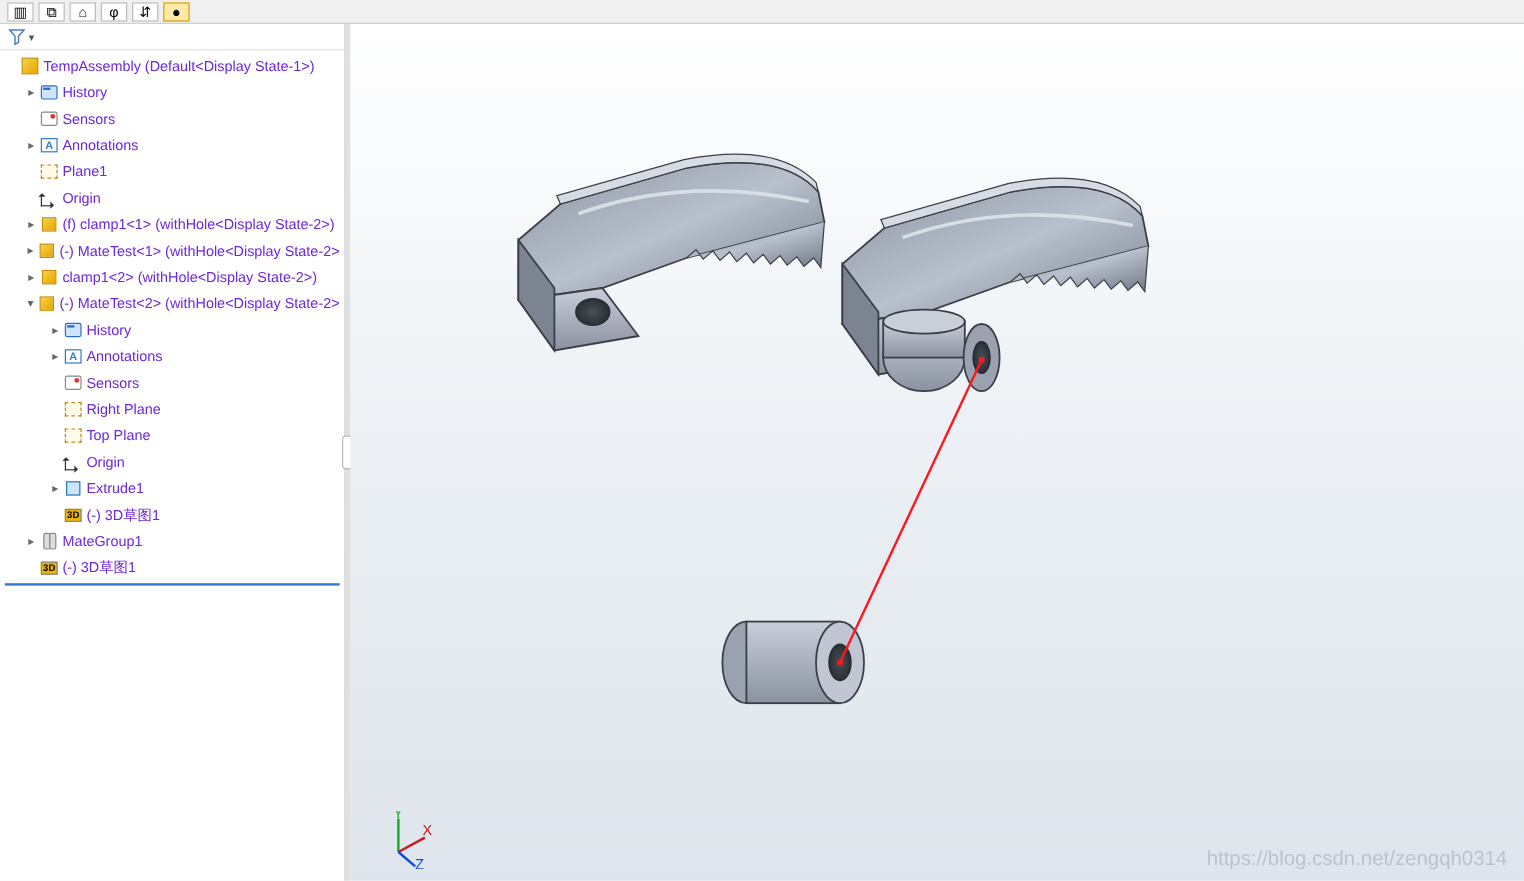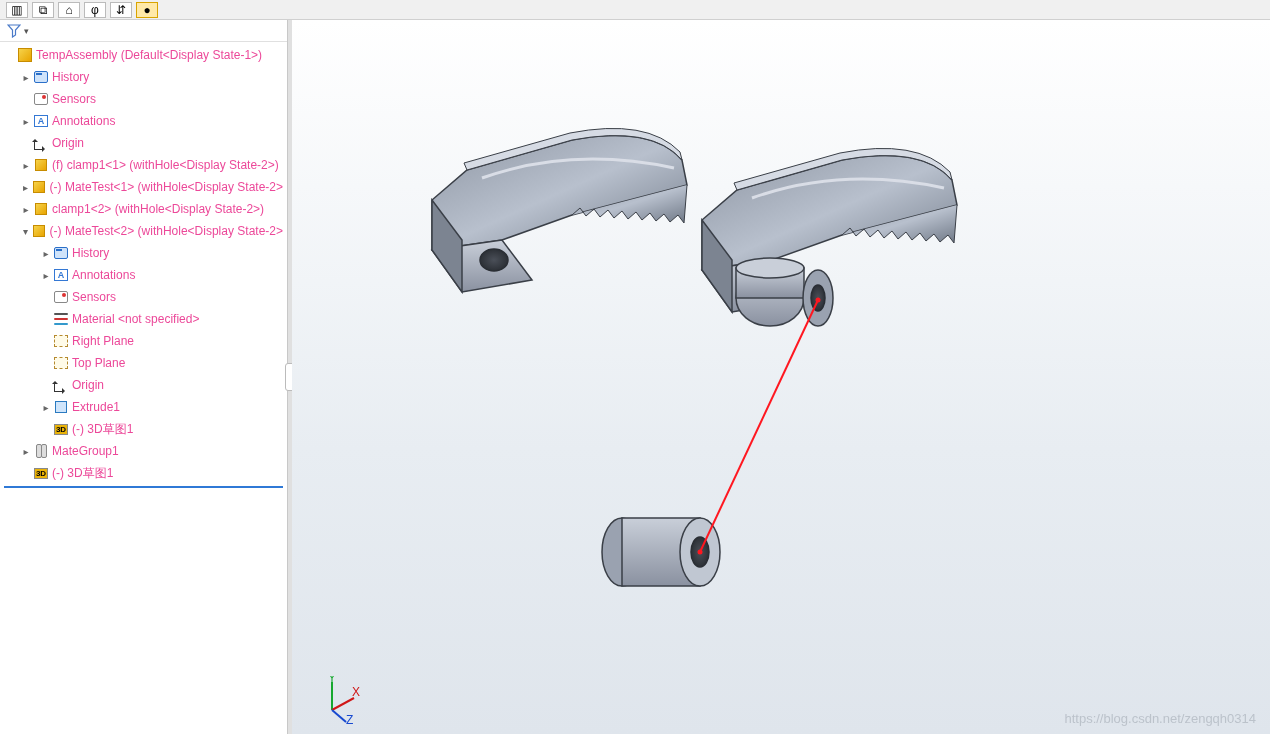--- a/index.html
+++ b/index.html
@@ -9,29 +9,29 @@
   .top-toolbar .tb-btn { width: 22px; height: 16px; border: 1px solid #bbb; background: #fff; display: flex; align-items: center; justify-content: center; }
   .main-row { flex: 1; display: flex; min-height: 0; }
   .sidebar { width: 288px; background: #fff; border-right: 1px solid #c8c8c8; display: flex; flex-direction: column; position: relative; }
   .filter-row { height: 22px; display: flex; align-items: center; padding: 2px 6px; border-bottom: 1px solid #e0e0e0; }
   .filter-row .funnel { width: 16px; height: 16px; display:flex;align-items:center;justify-content:center;}
   .filter-row .dd { margin-left: 2px; font-size:9px; color:#555;}
   .tree { flex: 1; overflow: auto; padding: 2px 0 6px 0; }
   .tree-row { display: flex; align-items: center; height: 22px; padding-right: 4px; white-space: nowrap; cursor: default; }
   .tree-row .exp { width: 12px; text-align: center; color: #666; font-size: 10px; user-select: none; }
   .tree-row .ico { width: 18px; display: flex; align-items: center; justify-content: center; }
-  .tree-row .lbl { padding-left: 2px; color: #ec4899; }
+  .tree-row .lbl { padding-left: 2px; color: #6d28d9; }
   .indent-0 { padding-left: 4px; }
   .indent-1 { padding-left: 20px; }
   .indent-2 { padding-left: 40px; }
   .blue-underline { border-bottom: 2px solid #2f79d6; }
   .splitter { width: 4px; background: #e0e0e0; position: relative; }
   .splitter .grip { position:absolute; top:50%; left:-3px; width:10px; height:28px; background:#fff; border:1px solid #bbb; border-radius:3px; transform:translateY(-50%); }
   .viewport { flex: 1; position: relative; background: linear-gradient(#ffffff 0%, #e8edf2 60%, #dfe5ec 100%); }
-  .watermark { position: absolute; right: 14px; bottom: 8px; color: rgba(120,130,140,0.35); font-size: 13px; }
+  .watermark { position: absolute; right: 14px; bottom: 8px; color: rgba(120,130,140,0.35); font-size: 17px; }
   .triad { position: absolute; left: 20px; bottom: 10px; width: 48px; height: 48px; }
   
   .cube-y { width:14px;height:14px; background:linear-gradient(135deg,#f6d34b,#e8a400); border:1px solid #c78c00; }
   .cube-y.sm { width:12px;height:12px;}
   .folder-blue { width:14px;height:12px; border:1px solid #2a6fc9; background:#cfe3fa; border-radius:2px; position:relative;}
   .folder-blue::before{content:"";position:absolute;left:1px;top:1px;width:6px;height:2px;background:#2a6fc9;}
   .ann-box { width:14px;height:12px;border:1px solid #3478d4;background:#fff;display:flex;align-items:center;justify-content:center;color:#3478d4;font-weight:bold;font-size:9px;}
   .plane-ico{width:14px;height:12px;border:1px dashed #b58a2f;background:#fffbe8;}
   .origin-ico{width:14px;height:14px;position:relative;}
   .origin-ico::before,.origin-ico::after{content:"";position:absolute;background:#333;}
@@ -108,20 +108,27 @@
             <div class="tree-row indent-1">
               <span class="exp">▸</span>
               <span class="ico">
                 <span class="ann-box">A</span>
               </span>
               <span class="lbl">Annotations</span>
             </div>
             <div class="tree-row indent-1">
               <span class="exp"></span>
               <span class="ico">
+                <span class="plane-ico"></span>
+              </span>
+              <span class="lbl">Plane1</span>
+            </div>
+            <div class="tree-row indent-1">
+              <span class="exp"></span>
+              <span class="ico">
                 <span class="origin-ico">
                   <span class="ar"></span>
                   <span class="au"></span>
                 </span>
               </span>
               <span class="lbl">Origin</span>
             </div>
             <div class="tree-row indent-1">
               <span class="exp">▸</span>
               <span class="ico">
@@ -163,31 +170,20 @@
                 <span class="ann-box">A</span>
               </span>
               <span class="lbl">Annotations</span>
             </div>
             <div class="tree-row indent-2">
               <span class="exp"></span>
               <span class="ico">
                 <span class="sensor-ico"></span>
               </span>
               <span class="lbl">Sensors</span>
-            </div>
-            <div class="tree-row indent-2">
-              <span class="exp"></span>
-              <span class="ico">
-                <span class="mat-ico">
-                  <div></div>
-                  <div></div>
-                  <div></div>
-                </span>
-              </span>
-              <span class="lbl">Material &lt;not specified&gt;</span>
             </div>
             <div class="tree-row indent-2">
               <span class="exp"></span>
               <span class="ico">
                 <span class="plane-ico"></span>
               </span>
               <span class="lbl">Right Plane</span>
             </div>
             <div class="tree-row indent-2">
               <span class="exp"></span>

